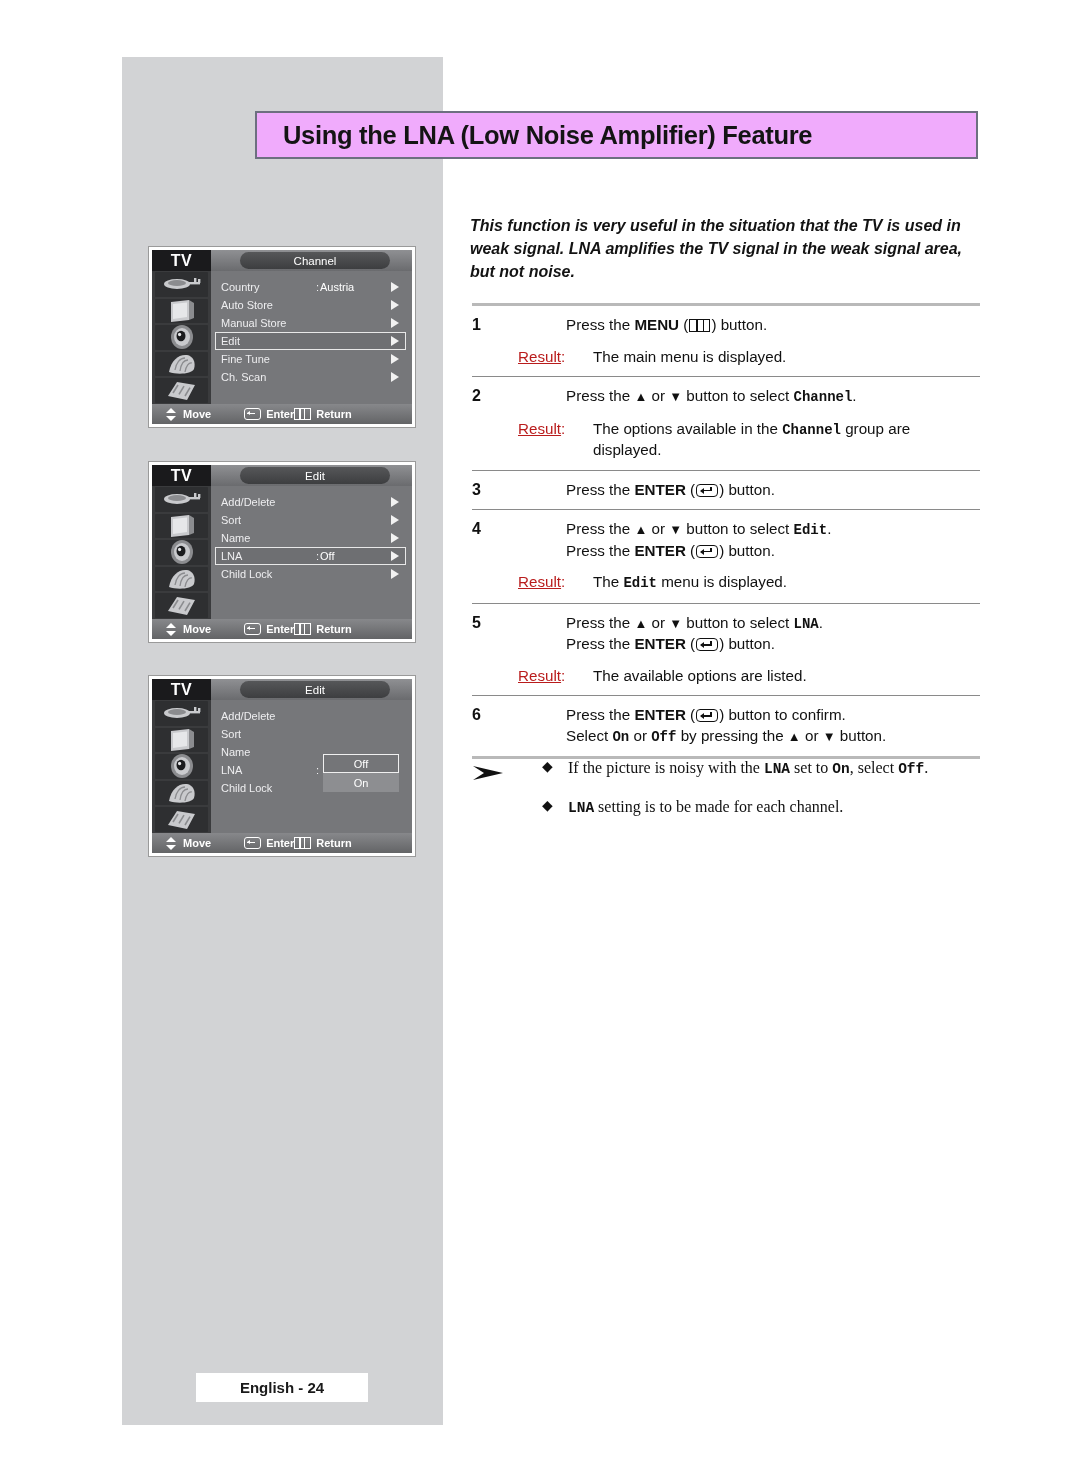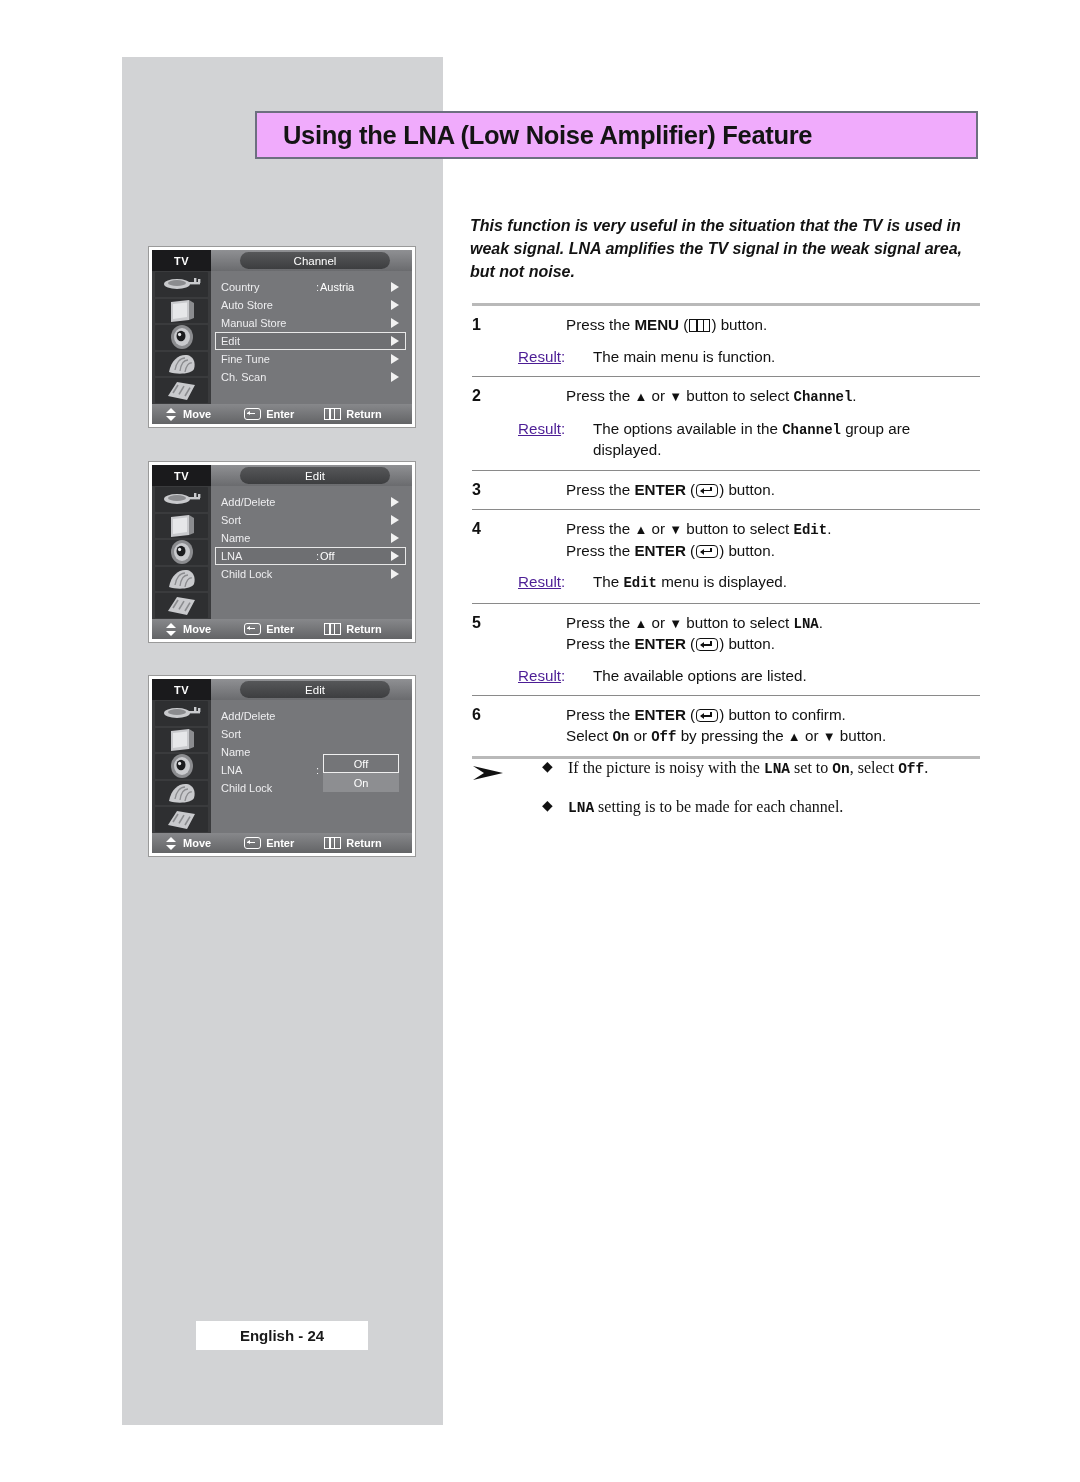--- a/index.html
+++ b/index.html
@@ -48,21 +48,21 @@
   .step .num{
     width:46px;flex:0 0 46px;
     font-size:16px;font-weight:bold;color:#111;
     padding-top:1px;
   }
   .step .body{flex:1;font-size:15.2px;color:#111;line-height:20.5px;}
   .line{white-space:nowrap;margin-left:48px;}
   .res{display:flex;margin-top:11px;}
   .res .lbl{
     width:75px;flex:0 0 75px;
-    font-size:15.2px;color:#4c1d95;
+    font-size:15.2px;color:#b91c1c;
   }
   .res .lbl u{text-decoration:underline;}
   .res .txt{flex:1;font-size:15.2px;color:#111;line-height:20.5px;}
   .mono{font-family:"Liberation Mono", monospace;font-weight:bold;font-size:14px;}
   .b{font-weight:bold;}
 
   
   .ico-menu{
     display:inline-block;width:21px;height:13px;
     border:1.6px solid #111;box-sizing:border-box;
@@ -103,21 +103,21 @@
     width:26px;flex:0 0 26px;font-size:14px;color:#111;padding-top:1px;
   }
   .note-item .ntxt{
     flex:1;font-size:16px;color:#111;line-height:21px;
     font-family:"Liberation Serif", serif;
   }
   .note-item .ntxt .mono{font-family:"Liberation Mono", monospace;font-size:14.5px;font-weight:bold;}
 
   
   .footer{
-    position:absolute;left:196px;top:1321px;width:172px;height:29px;
+    position:absolute;left:196px;top:1373px;width:172px;height:29px;
     background:#ffffff;display:flex;align-items:center;justify-content:center;
   }
   .footer span{font-size:15px;font-weight:bold;color:#1a1a1a;}
 
   
   .osd{
     position:absolute;width:268px;height:182px;
     background:#ffffff;
     border:1px solid #9a9a9a;
     box-sizing:border-box;
@@ -129,21 +129,21 @@
     box-sizing:border-box;
     overflow:hidden;
   }
   .osd-top{
     position:absolute;left:0;top:0;right:0;height:21px;
     background:linear-gradient(#8f9093,#6a6b6e);
   }
   .osd-tv{
     position:absolute;left:0;top:0;width:59px;height:21px;
     background:#1a1a1c;
-    color:#fff;font-size:11px;font-weight:bold;
+    color:#fff;font-size:16px;font-weight:bold;
     display:flex;align-items:center;justify-content:center;
     letter-spacing:0.5px;
   }
   .osd-pill{
     position:absolute;left:88px;top:2px;width:150px;height:17px;
     background:linear-gradient(#565759,#3d3e40);
     border-radius:9px;
     color:#ffffff;font-size:11.5px;
     display:flex;align-items:center;justify-content:center;
   }
@@ -182,21 +182,21 @@
   }
   .osd-bottom{
     position:absolute;left:0;right:0;bottom:0;height:20px;
     background:linear-gradient(#87888b,#636466);
     display:flex;align-items:center;
     color:#ffffff;font-size:11px;font-weight:bold;
   }
   .osd-bi{display:flex;align-items:center;}
   .osd-bi.m{margin-left:14px;}
   .osd-bi.e{margin-left:33px;}
-  .osd-bi.r{margin-left:30px;}
+  .osd-bi.r{}
   .updown{
     display:inline-block;width:11px;height:13px;margin-right:6px;position:relative;
   }
   .updown::before{
     content:"";position:absolute;left:0;top:0;width:0;height:0;
     border-left:5.5px solid transparent;border-right:5.5px solid transparent;
     border-bottom:5.5px solid #ffffff;
   }
   .updown::after{
     content:"";position:absolute;left:0;bottom:0;width:0;height:0;
@@ -250,21 +250,21 @@
   <div class="intro">This function is very useful in the situation that the TV is used in weak signal. LNA amplifies the TV signal in the weak signal area, but not noise.</div>
 
   <div class="steps" id="steps-root">
       <div class="rule thick"></div>
       <div class="step">
         <div class="num">1</div>
         <div class="body">
           <div class="line">Press the <span class="b">MENU</span> (<span class="ico-menu"><i></i><i></i></span>) button.</div>
           <div class="res">
             <div class="lbl"><u>Result</u>:</div>
-            <div class="txt">The main menu is function.</div>
+            <div class="txt">The main menu is displayed.</div>
           </div>
         </div>
       </div>
       <div class="rule"></div>
       <div class="step">
         <div class="num">2</div>
         <div class="body">
           <div class="line">Press the <span class="ar">▲</span> or <span class="ar">▼</span> button to select <span class="mono">Channel</span>.</div>
           <div class="res">
             <div class="lbl"><u>Result</u>:</div>

